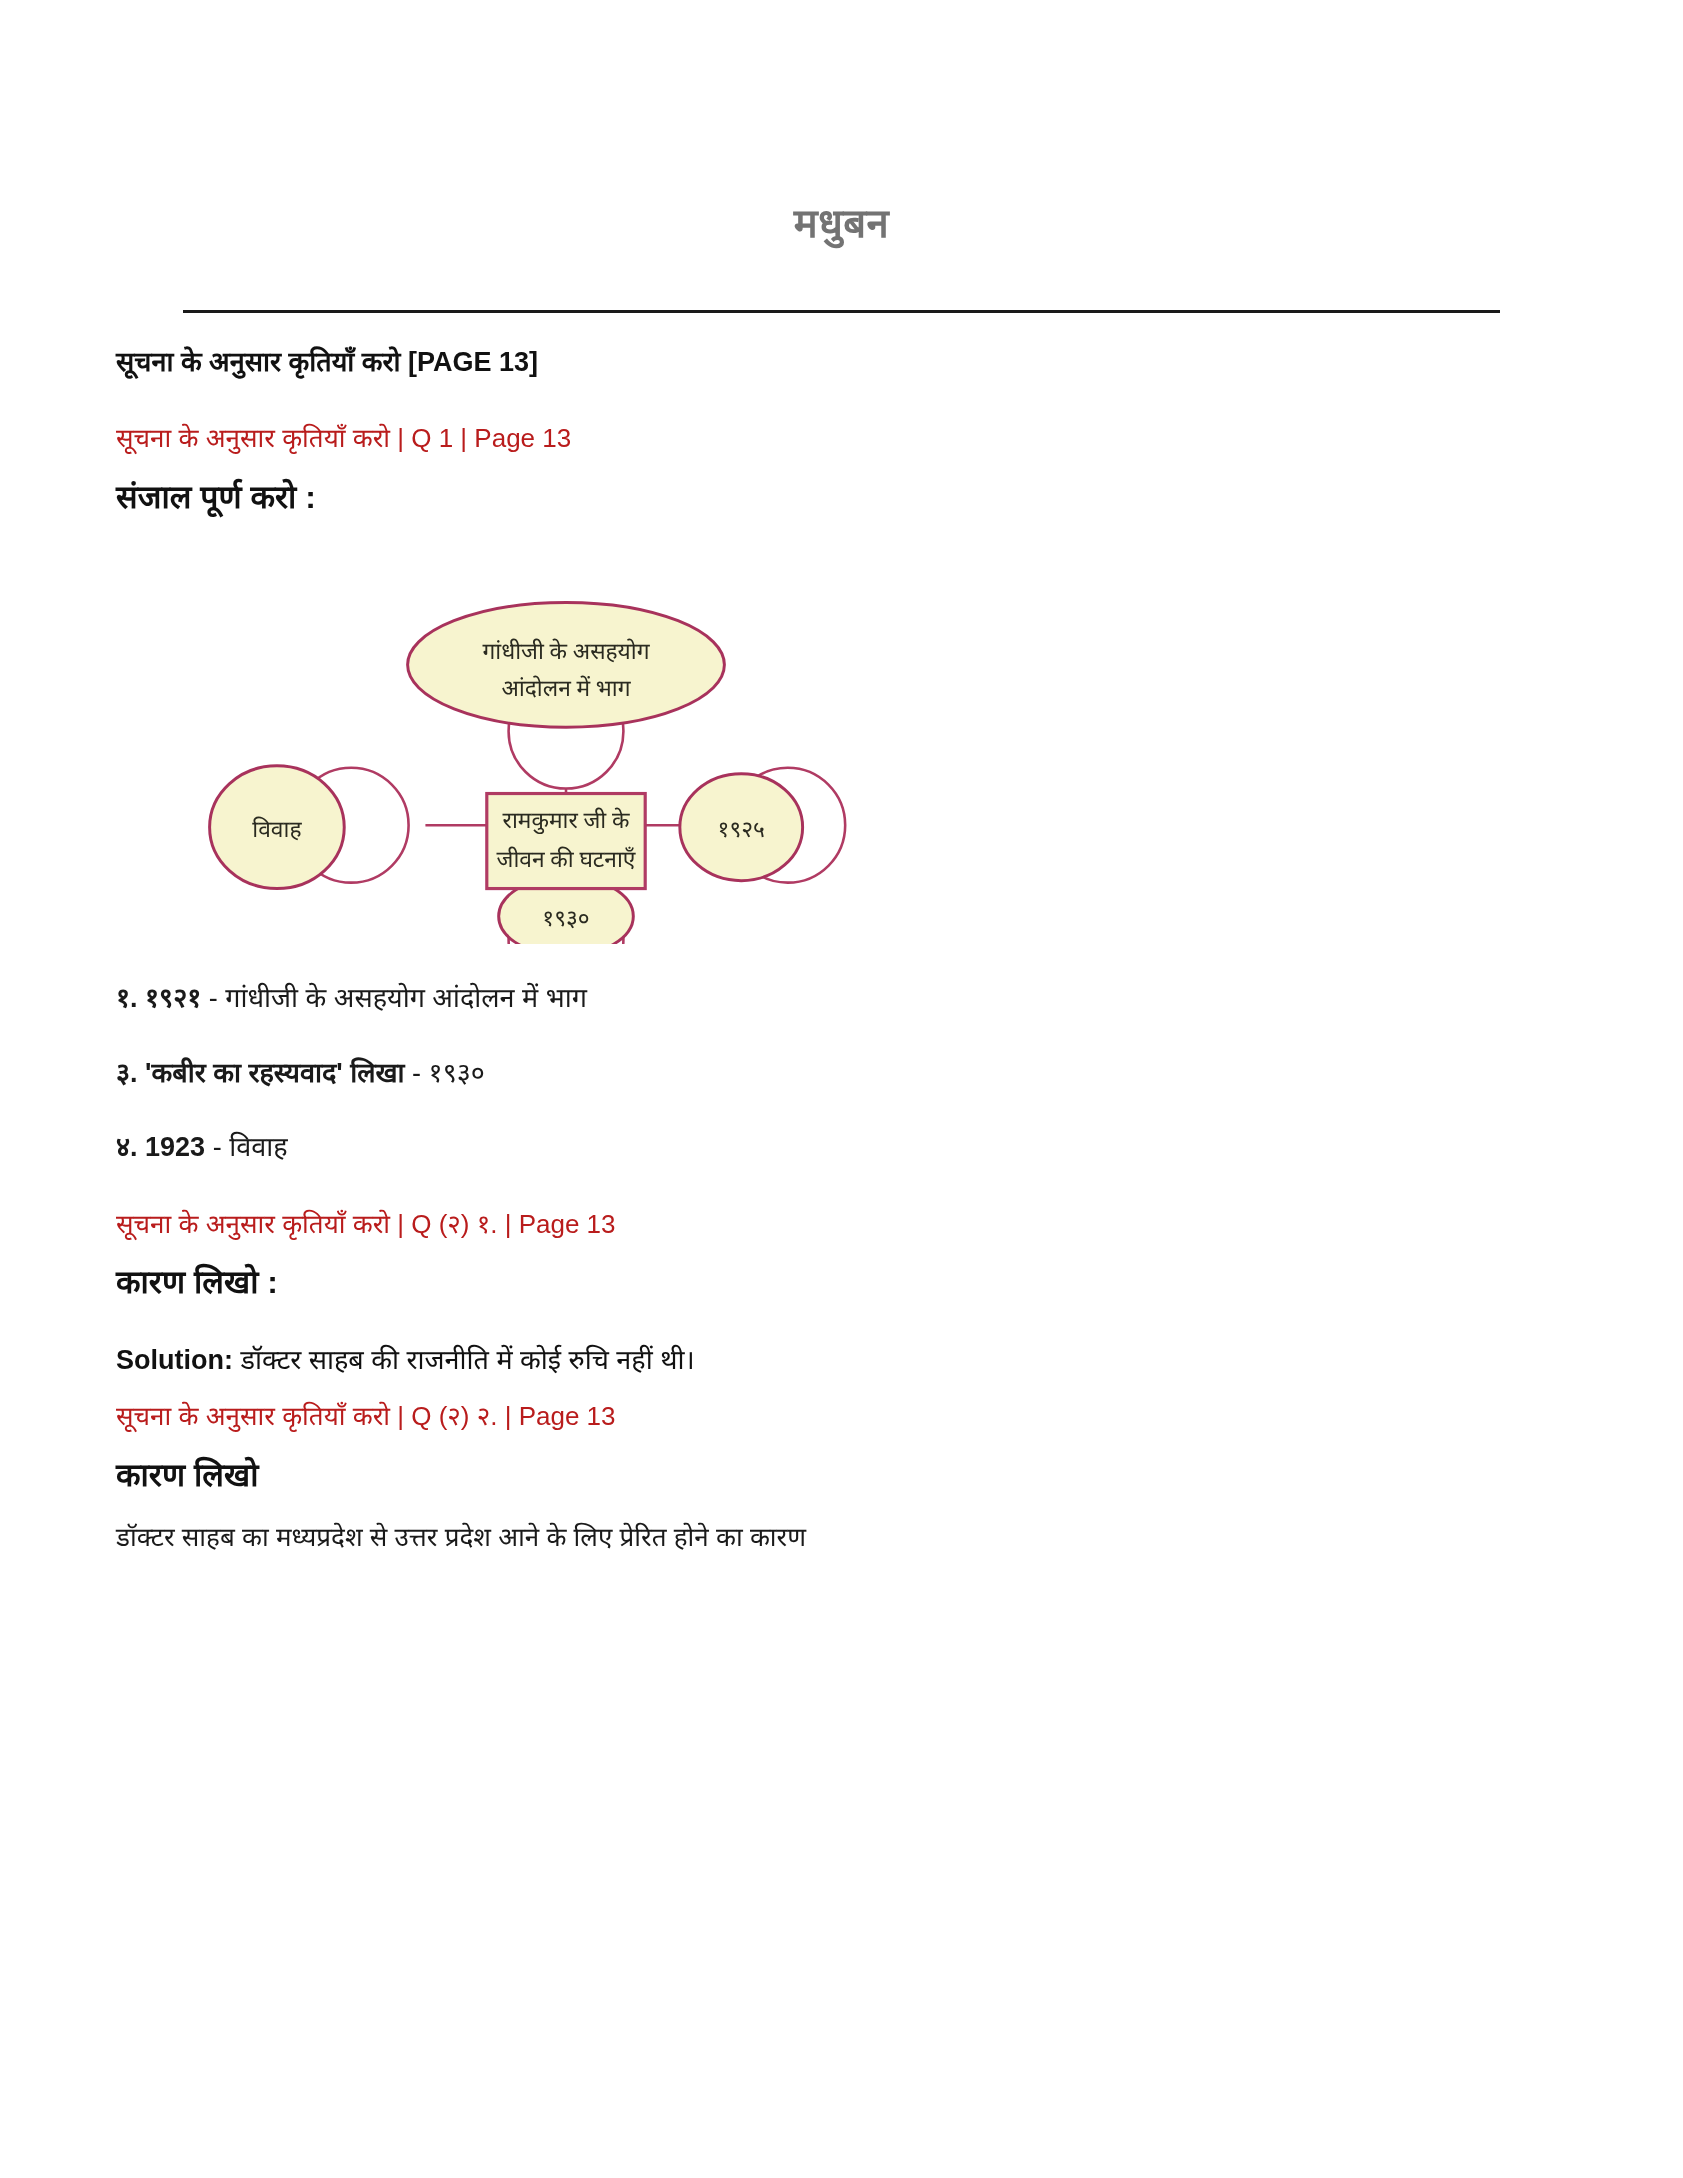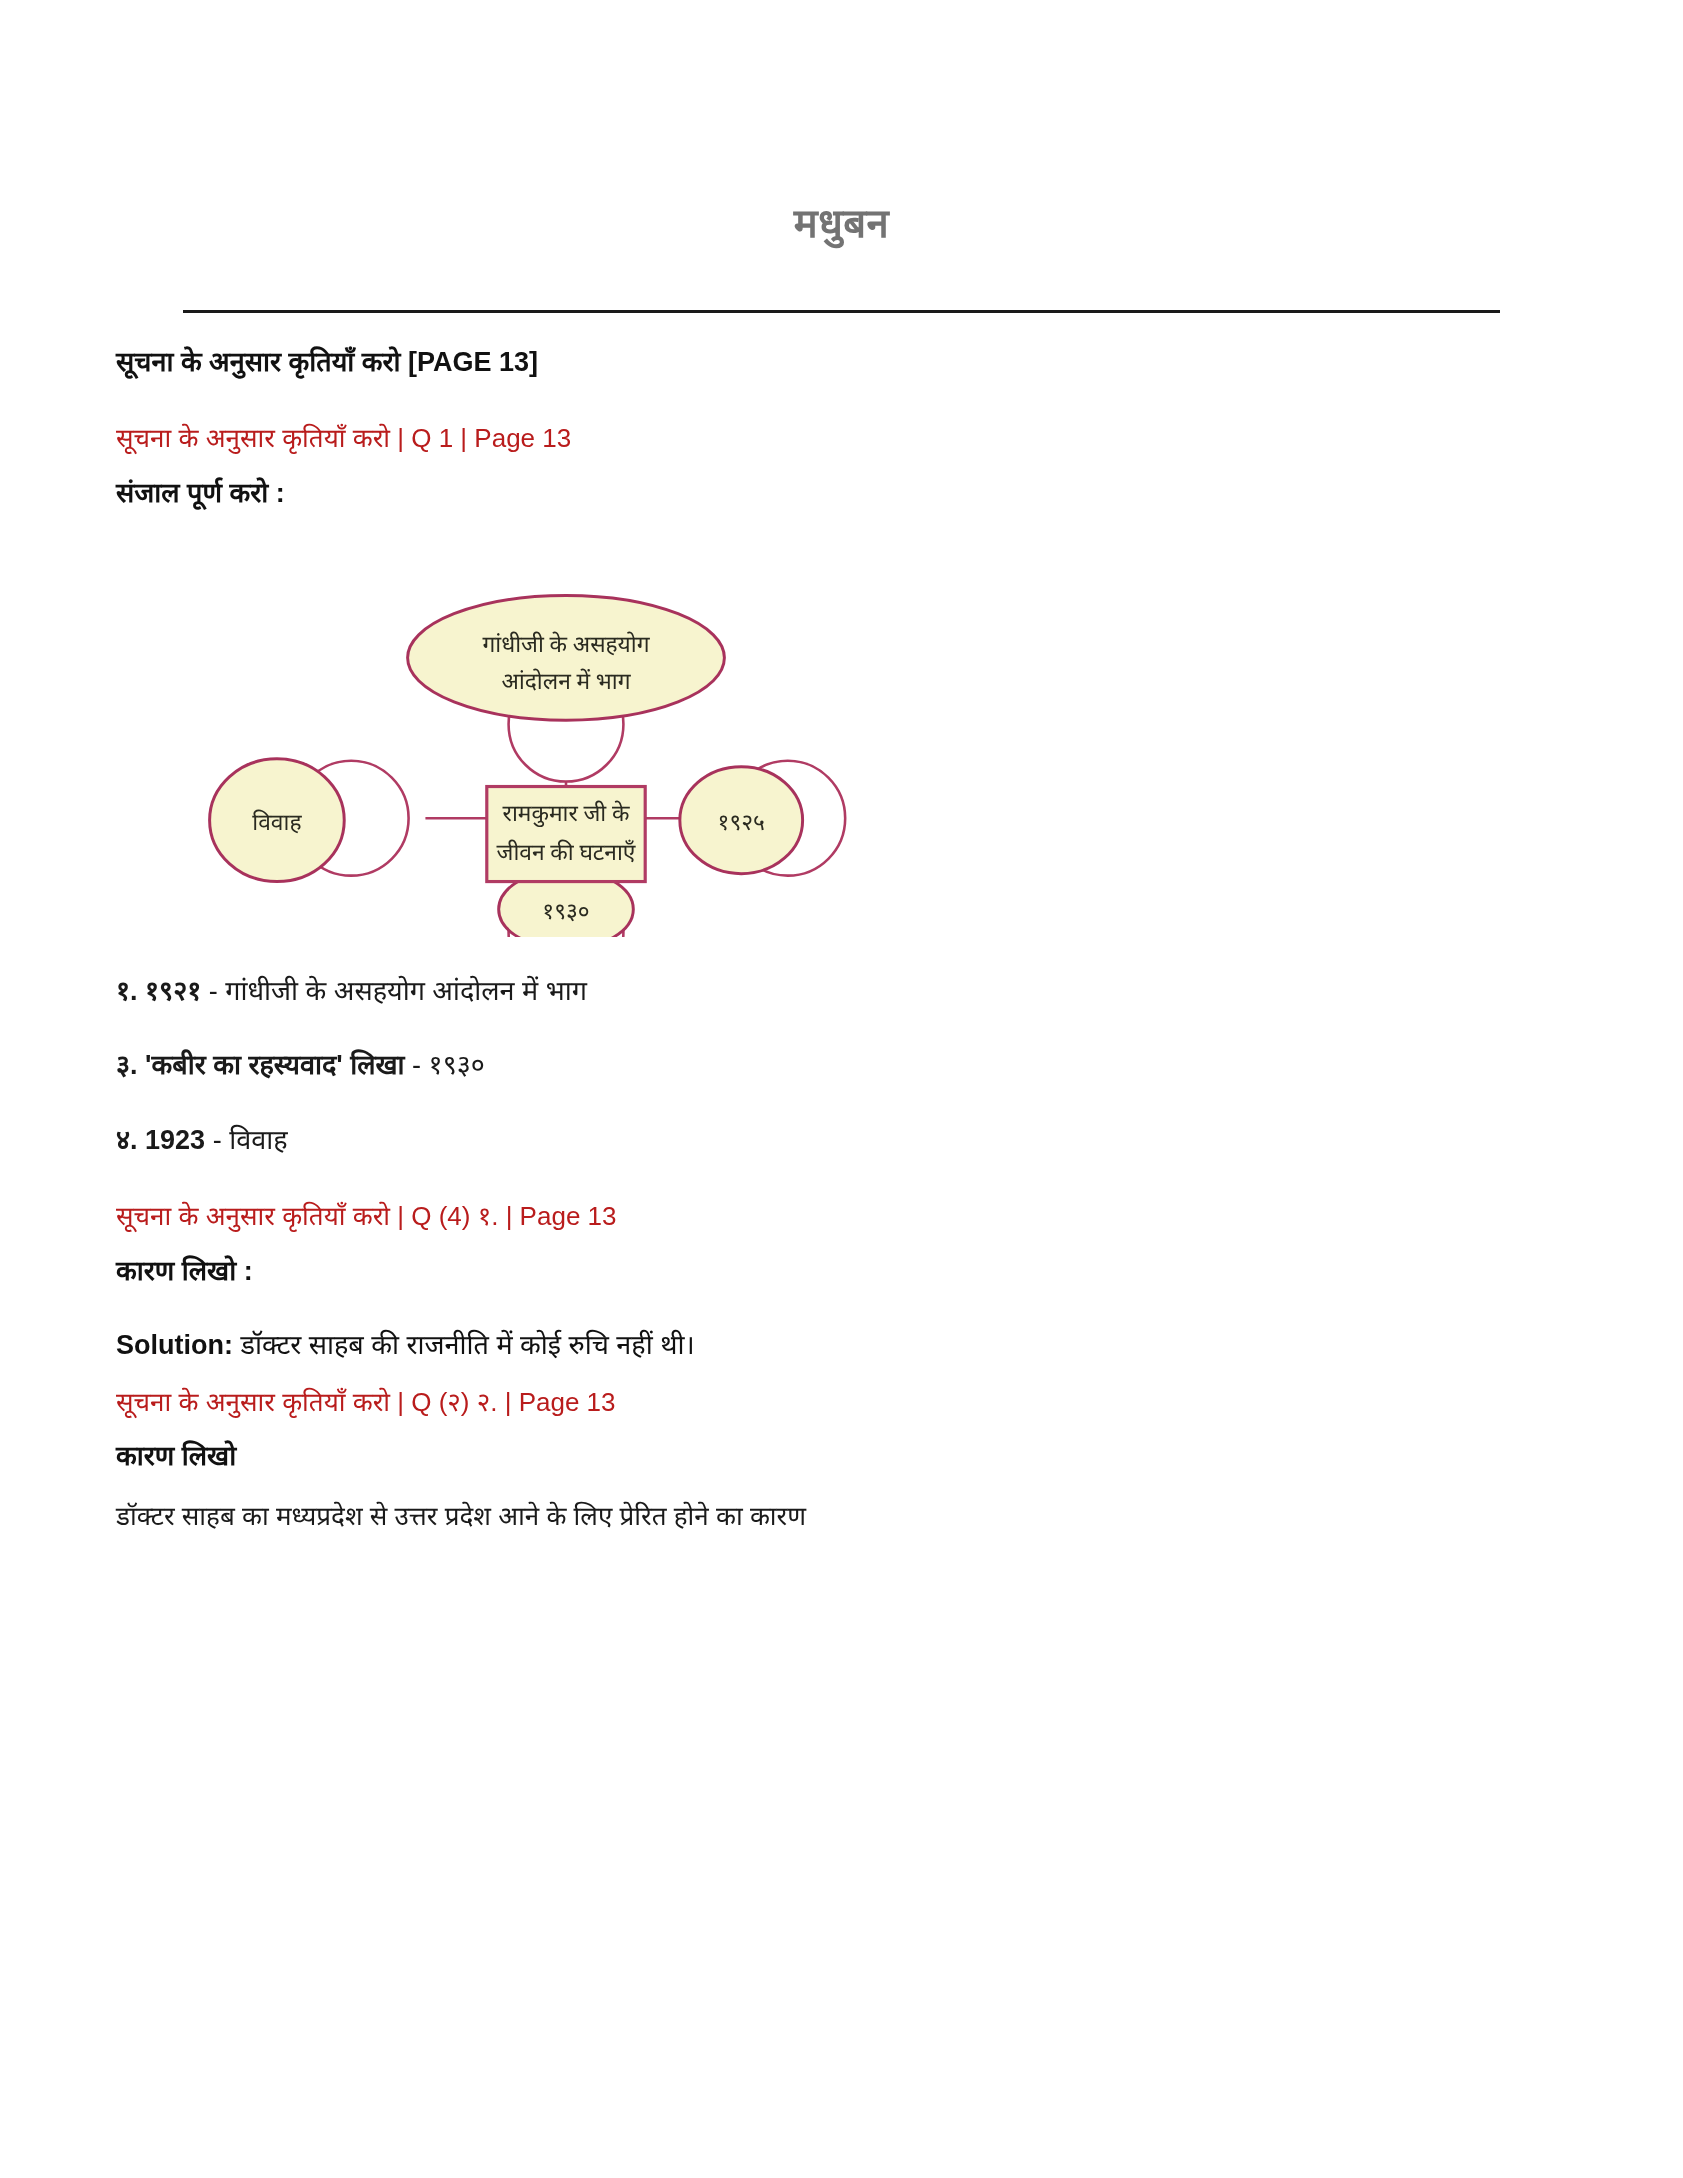--- a/index.html
+++ b/index.html
@@ -50,21 +50,21 @@
   }
   .q-heading {
     font-size: 26px;
     font-weight: normal;
     color: #b91c1c;
     margin-top: 38px;
     margin-bottom: 0;
     line-height: 1.45;
   }
   .sub-prompt {
-    font-size: 27px;
+    font-size: 32px;
     font-weight: bold;
     color: #111111;
     margin-top: 16px;
     margin-bottom: 0;
     line-height: 1.45;
   }
   .plain-line {
     font-size: 26px;
     font-weight: normal;
     color: #1a1a1a;
@@ -183,21 +183,21 @@
       <li class="list-item">
         <span class="li-num">३.</span>
         <span class="li-key">'कबीर का रहस्यवाद' लिखा</span><span class="li-val"> - </span><span class="li-val">१९३०</span>
       </li>
       <li class="list-item">
         <span class="li-num">४.</span>
         <span class="li-key">1923</span><span class="li-val"> - </span><span class="li-val">विवाह</span>
       </li>
     </ol>
 
-    <div class="q-heading">सूचना के अनुसार कृतियाँ करो | Q (4) १. | Page 13</div>
+    <div class="q-heading">सूचना के अनुसार कृतियाँ करो | Q (२) १. | Page 13</div>
     <div class="sub-prompt">कारण लिखो :</div>
     <div class="solution-line">
       <span class="solution-label">Solution:</span>
       <span class="solution-text-normal">डॉक्टर साहब की राजनीति में कोई रुचि नहीं थी।</span>
     </div>
 
     <div class="q-heading" style="margin-top:18px;">सूचना के अनुसार कृतियाँ करो | Q (२) २. | Page 13</div>
     <div class="sub-prompt">कारण लिखो</div>
     <div class="plain-line">डॉक्टर साहब का मध्यप्रदेश से उत्तर प्रदेश आने के लिए प्रेरित होने का कारण</div>
 

